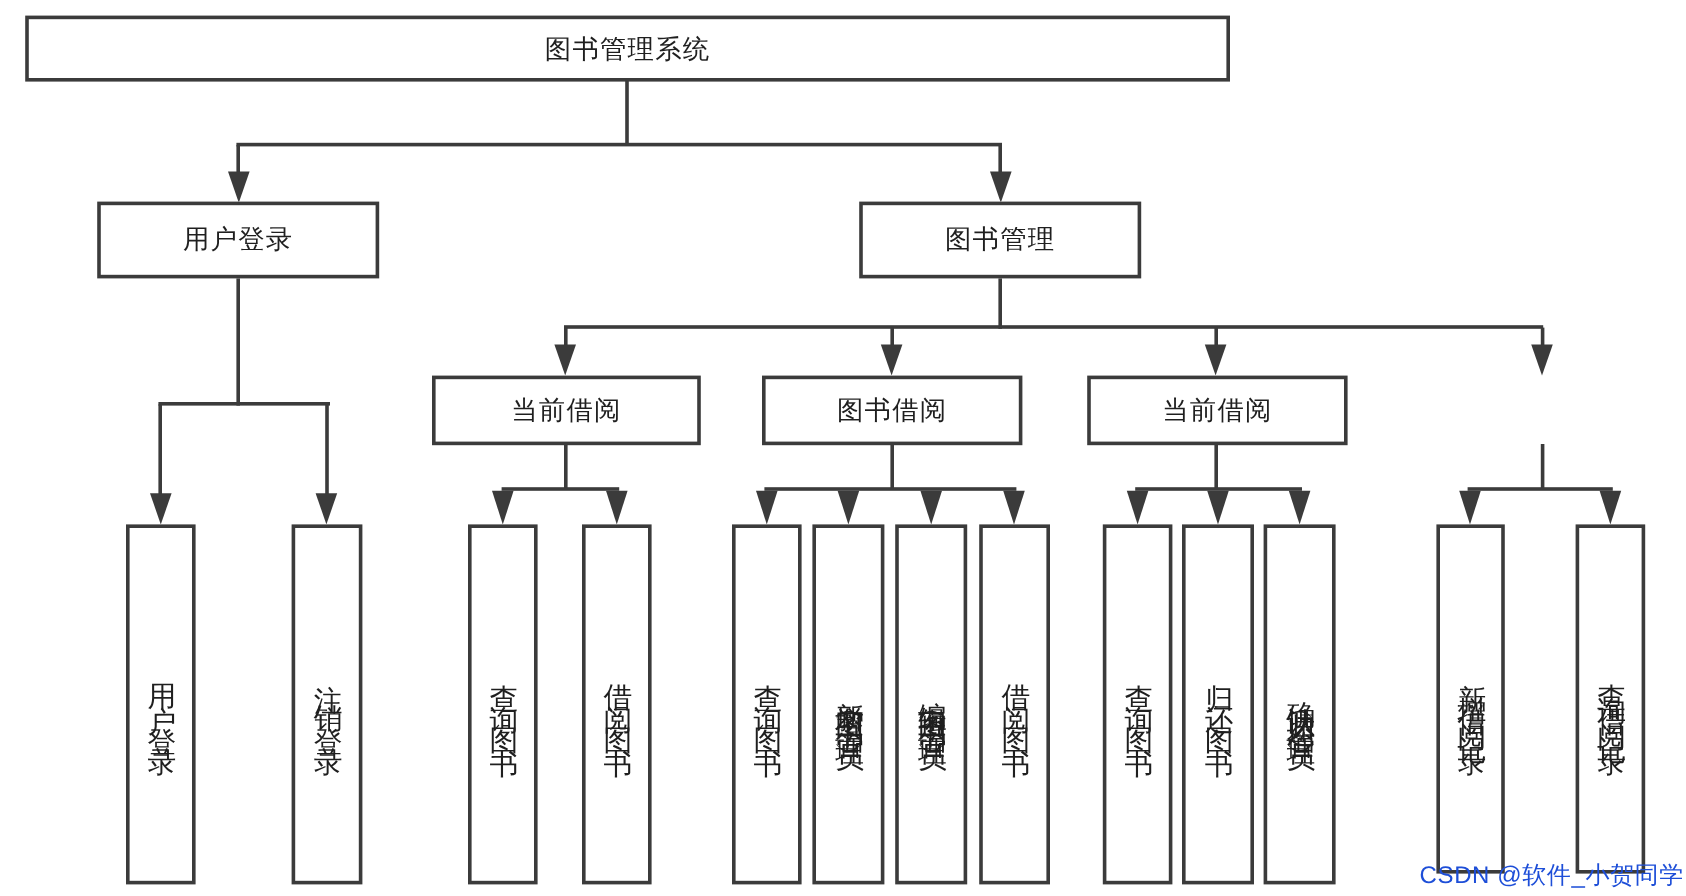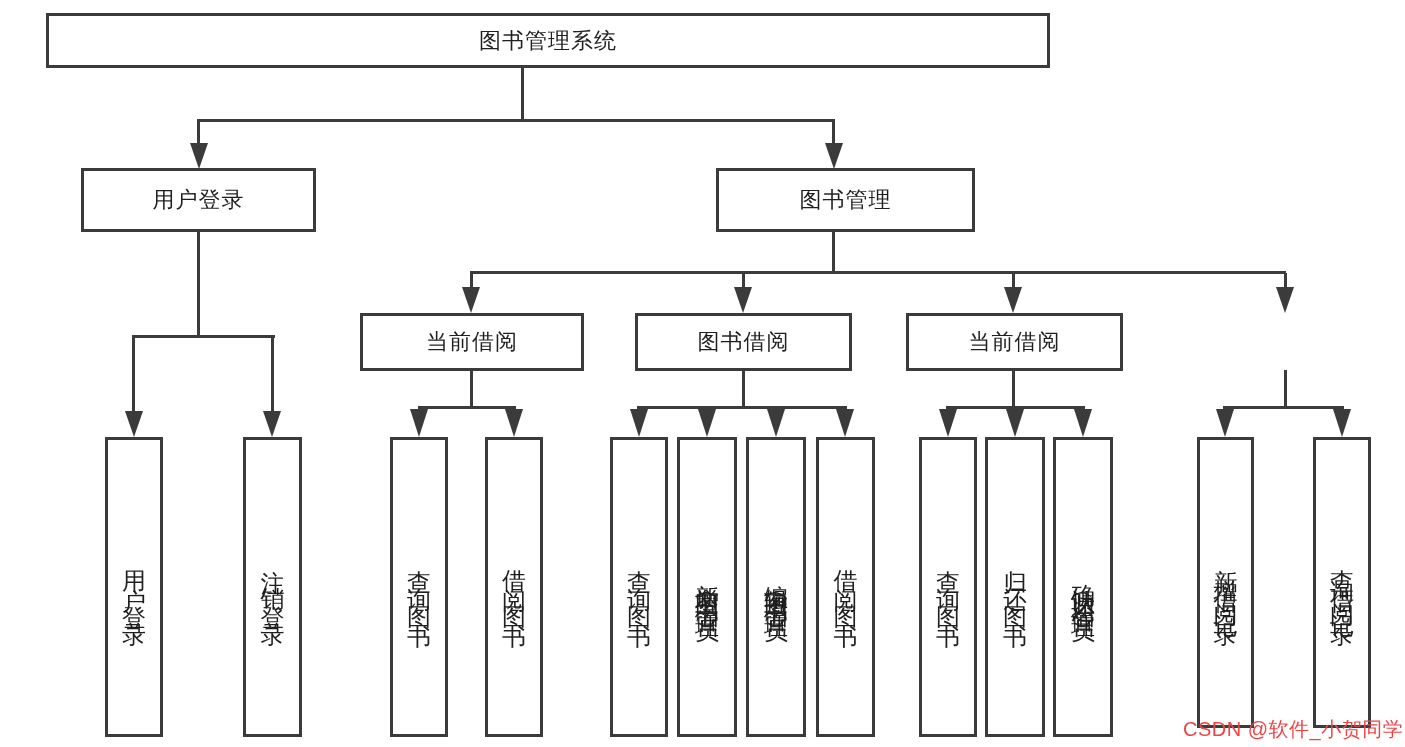--- a/index.html
+++ b/index.html
@@ -49,45 +49,45 @@
     width:0;height:0;
     border-left:9px solid transparent;
     border-right:9px solid transparent;
     border-top:26px solid var(--line);
   }
   .arrow-down.tall{border-top-width:28px;}
   .watermark{
     position:absolute;
     left:1183px;top:716px;
     font-size:20px;
-    color:#ef4444;
+    color:#1d4ed8;
     letter-spacing:0.5px;
     white-space:nowrap;
   }
 </style>
 </head>
 <body>
 
 <div class="canvas">
 
-  <div class="box" style="left:21px;top:13px;width:1004px;height:55px;margin-left:25px;">
+  <div class="box" style="left:21px;top:13px;width:1004px;height:55px;">
     <span class="hlabel">图书管理系统</span>
   </div>
 
   <div class="line" style="left:521px;top:67px;width:3px;height:54px;"></div>
   <div class="line" style="left:197px;top:119px;width:638px;height:3px;"></div>
   <div class="line" style="left:197px;top:121px;width:3px;height:25px;"></div>
   <div class="line" style="left:832px;top:121px;width:3px;height:25px;"></div>
   <div class="arrow-down" style="left:190px;top:143px;"></div>
   <div class="arrow-down" style="left:825px;top:143px;"></div>
 
   <div class="box" style="left:81px;top:168px;width:235px;height:64px;">
     <span class="hlabel">用户登录</span>
   </div>
-  <div class="box" style="left:716px;top:168px;width:259px;height:64px;">
+  <div class="box" style="left:716px;top:168px;width:235px;height:64px;">
     <span class="hlabel">图书管理</span>
   </div>
 
   <div class="line" style="left:197px;top:232px;width:3px;height:106px;"></div>
   <div class="line" style="left:132px;top:335px;width:143px;height:3px;"></div>
   <div class="line" style="left:132px;top:337px;width:3px;height:76px;"></div>
   <div class="line" style="left:271px;top:337px;width:3px;height:76px;"></div>
   <div class="arrow-down" style="left:125px;top:411px;"></div>
   <div class="arrow-down" style="left:263px;top:411px;"></div>
 

